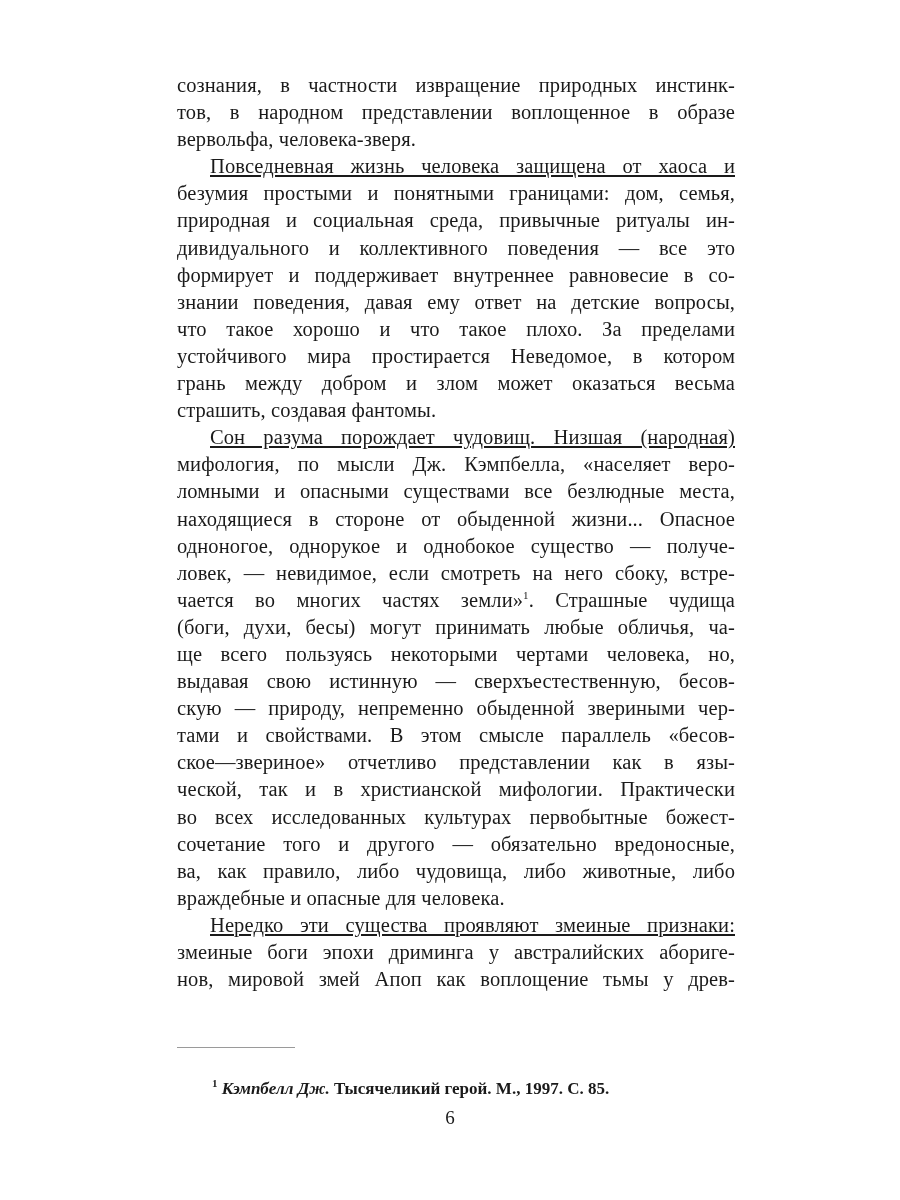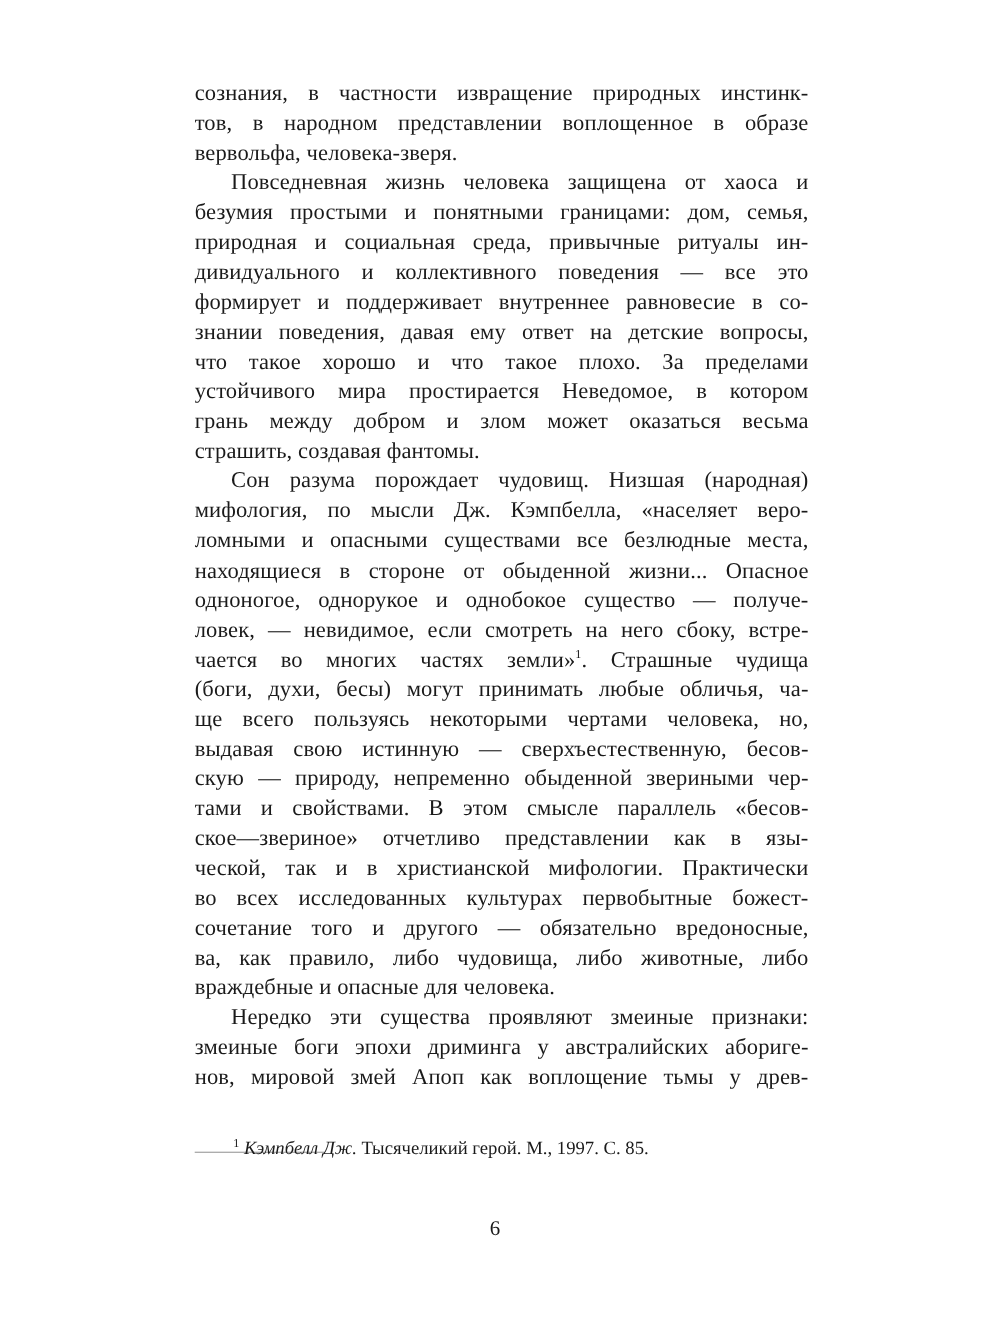--- a/index.html
+++ b/index.html
@@ -29,36 +29,38 @@
       white-space: nowrap;
       text-align: justify;
       text-align-last: justify;
       letter-spacing: 0.1px;
     }
     .line.last {
       text-align-last: left;
     }
     .line.indent {
       padding-left: 33px;
+      text-decoration: underline;
     }
     .footnote-rule {
       position: absolute;
       left: 177px;
       top: 1047px;
       width: 118px;
       height: 0;
       border-top: 1px solid #9a9a9a;
     }
     .footnote {
       position: absolute;
       left: 212px;
-      top: 1032px;
+      top: 1077px;
       font-size: 17px;
       line-height: 24px;
       white-space: nowrap;
+      font-weight: bold;
     }
     .footnote sup, .line sup {
       font-size: 11px;
       vertical-align: super;
       line-height: 0;
     }
     .footnote .author {
       font-style: italic;
     }
     .page-number {

